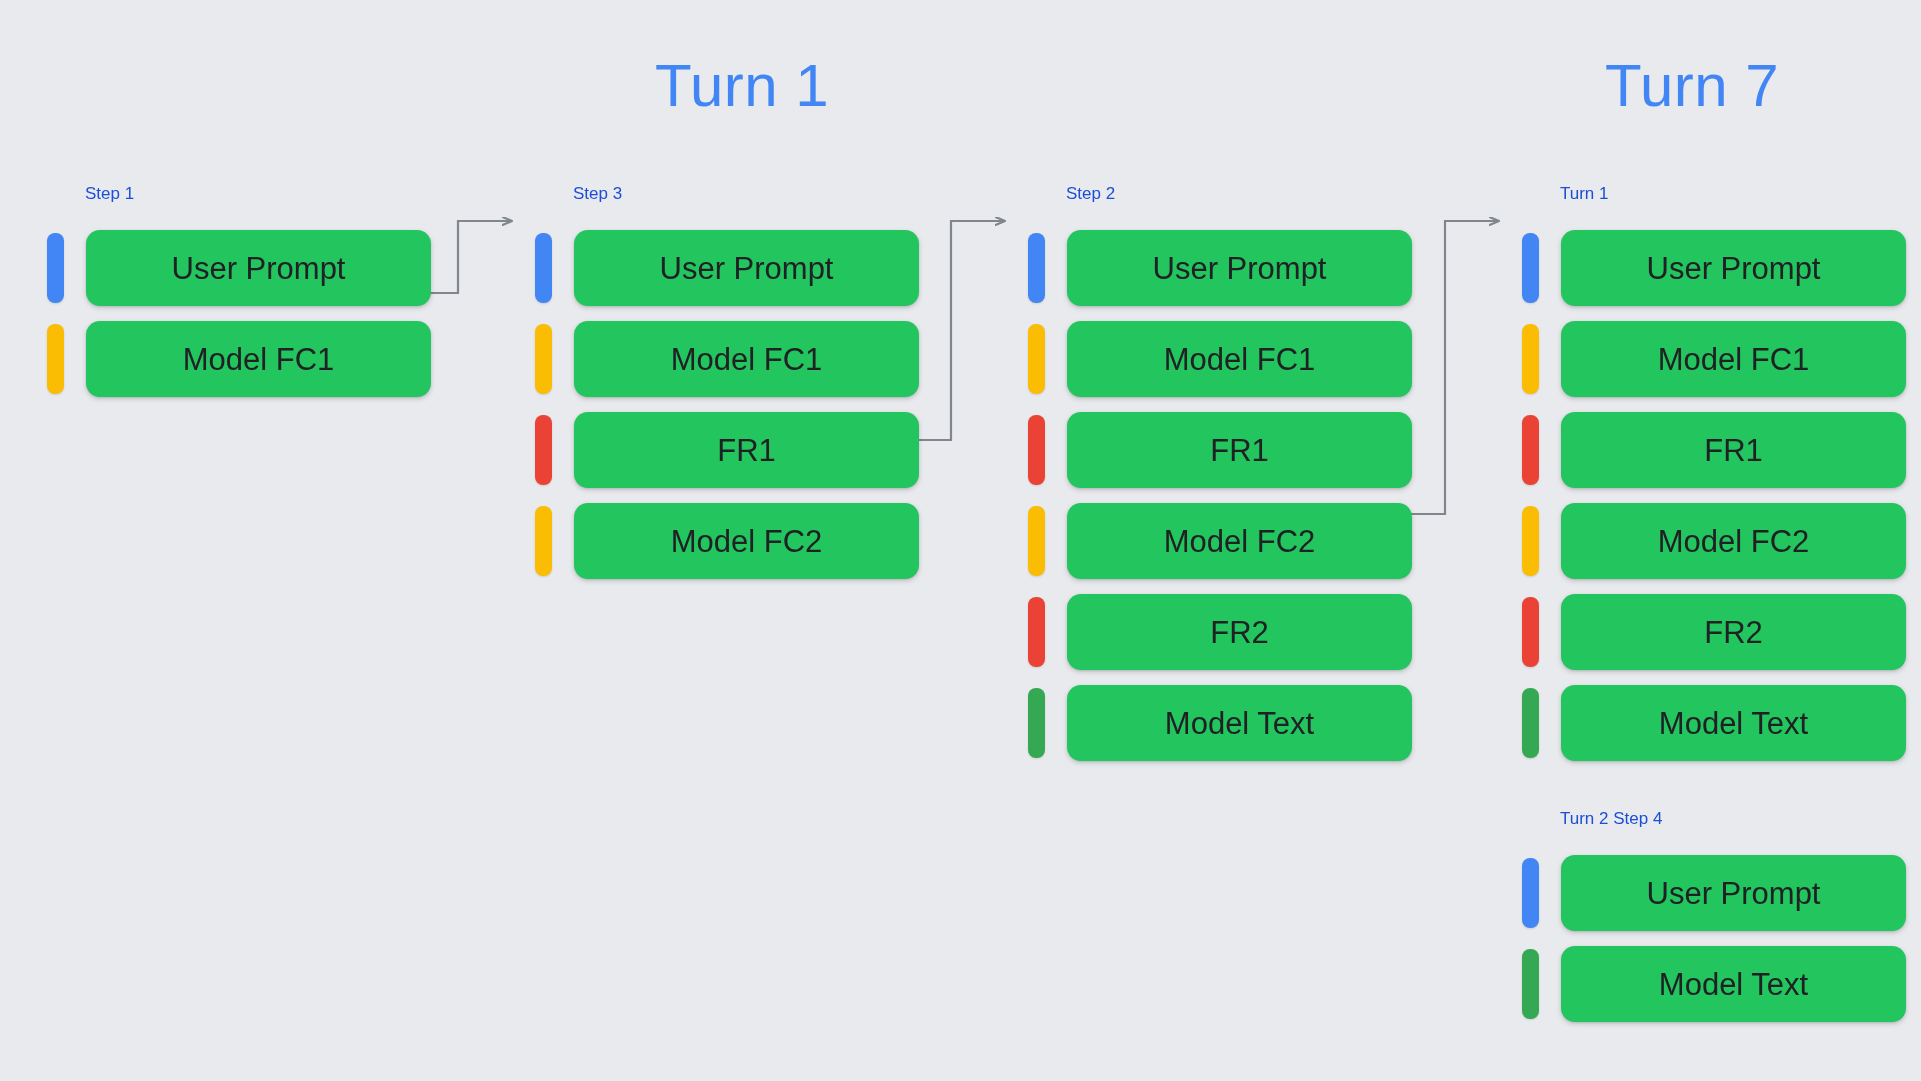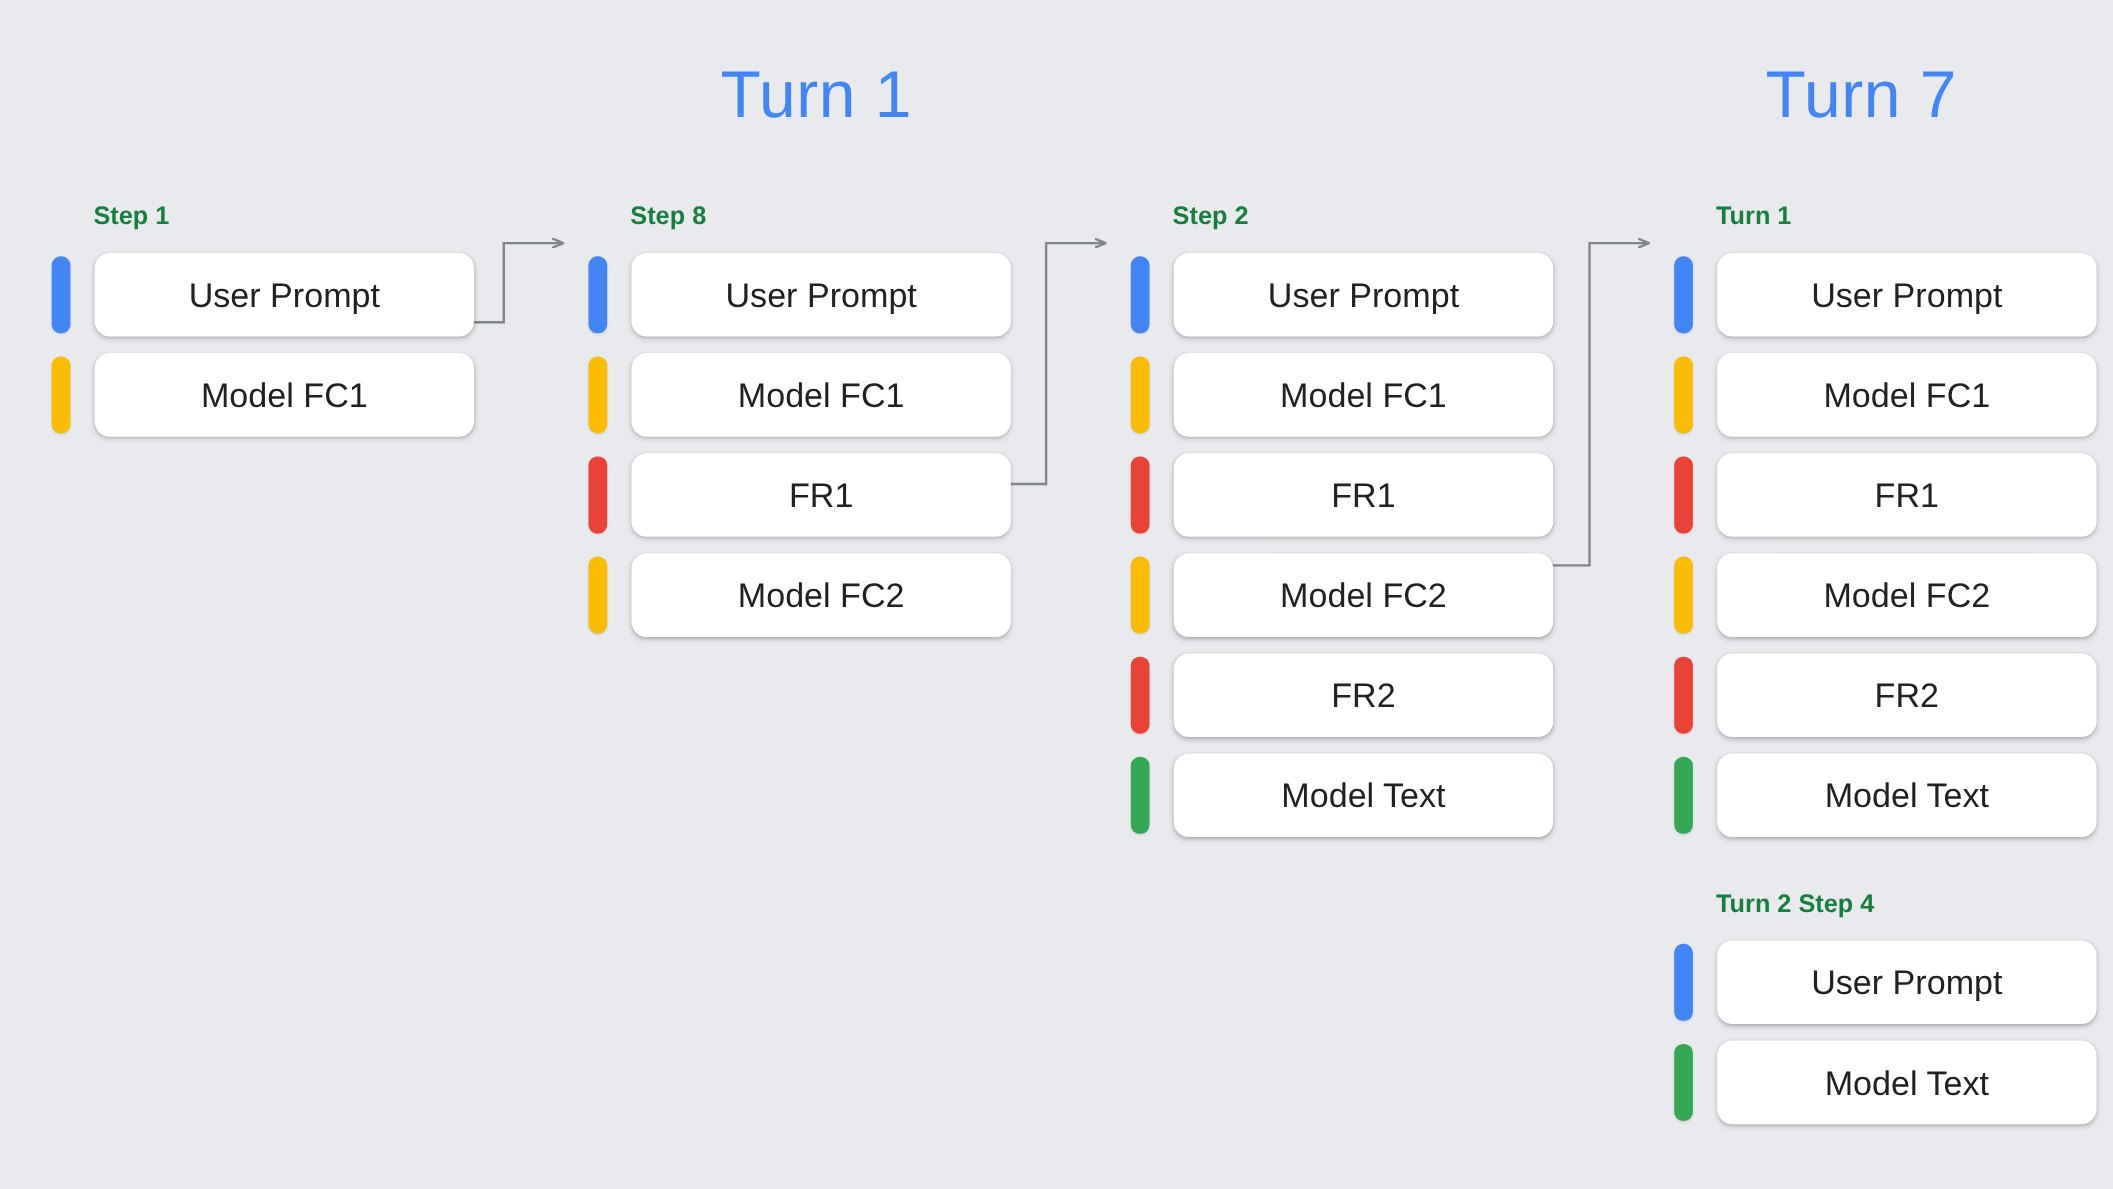--- a/index.html
+++ b/index.html
@@ -39,25 +39,24 @@
   .column {
     position: absolute;
     top: 185px;
   }
   .column.lower { top: 0; }
 
   .column-label {
     position: absolute;
     top: 0;
     left: 38px;
-    font-size: 23px;
-    color: #15803d;
+    font-size: 17px;
+    color: #1d4ed8;
     white-space: nowrap;
     line-height: 1;
-    font-weight: bold;
   }
 
   .rows {
     position: absolute;
     top: 45px;
     left: 0;
   }
 
   .row {
     position: relative;
@@ -72,21 +71,21 @@
     height: 70px;
     border-radius: 8px;
     flex: 0 0 auto;
     box-shadow: 0 1px 2px rgba(60,64,67,0.16);
   }
 
   .card {
     margin-left: 22px;
     height: 76px;
     border-radius: 14px;
-    background: #ffffff;
+    background: #22c55e;
     display: flex;
     align-items: center;
     justify-content: center;
     box-shadow: 0 2px 5px rgba(60,64,67,0.22), 0 1px 2px rgba(60,64,67,0.12);
     flex: 0 0 auto;
   }
 
   .card-text {
     font-size: 31px;
     color: #202124;
@@ -153,21 +152,21 @@
       <div class="row">
         <div class="bar" style="background: rgb(251, 188, 4);"></div>
         <div class="card">
           <span class="card-text">Model FC1</span>
         </div>
       </div>
     </div>
   </div>
 
   <div id="col-step2" class="column">
-    <div class="column-label">Step 8</div>
+    <div class="column-label">Step 3</div>
     <div class="rows">
       <div class="row">
         <div class="bar" style="background: rgb(66, 133, 244);"></div>
         <div class="card">
           <span class="card-text">User Prompt</span>
         </div>
       </div>
       <div class="row">
         <div class="bar" style="background: rgb(251, 188, 4);"></div>
         <div class="card">

